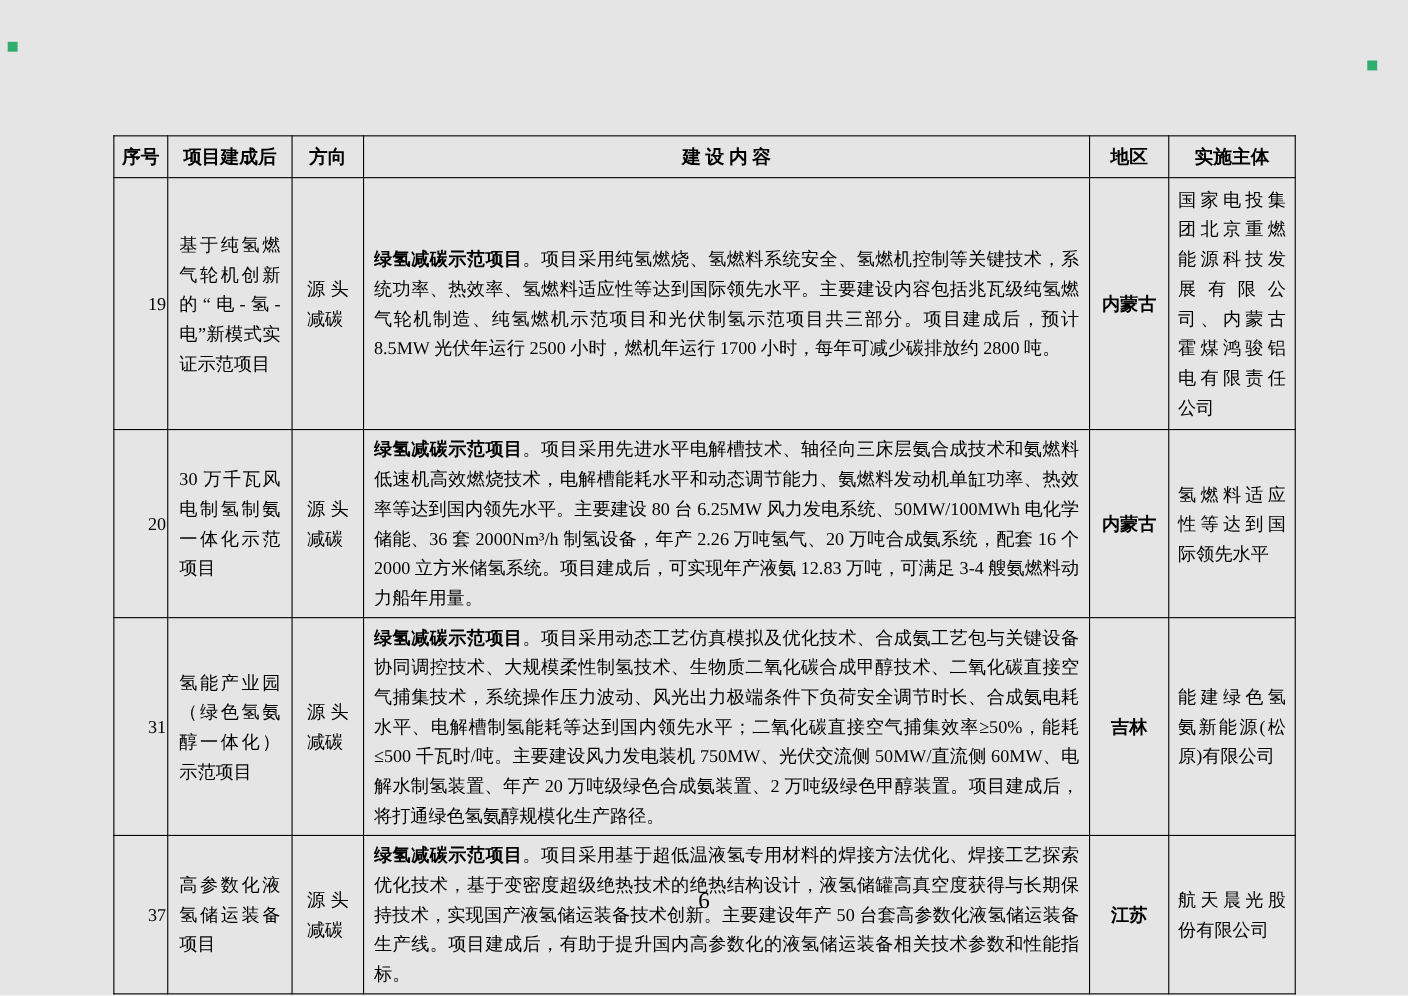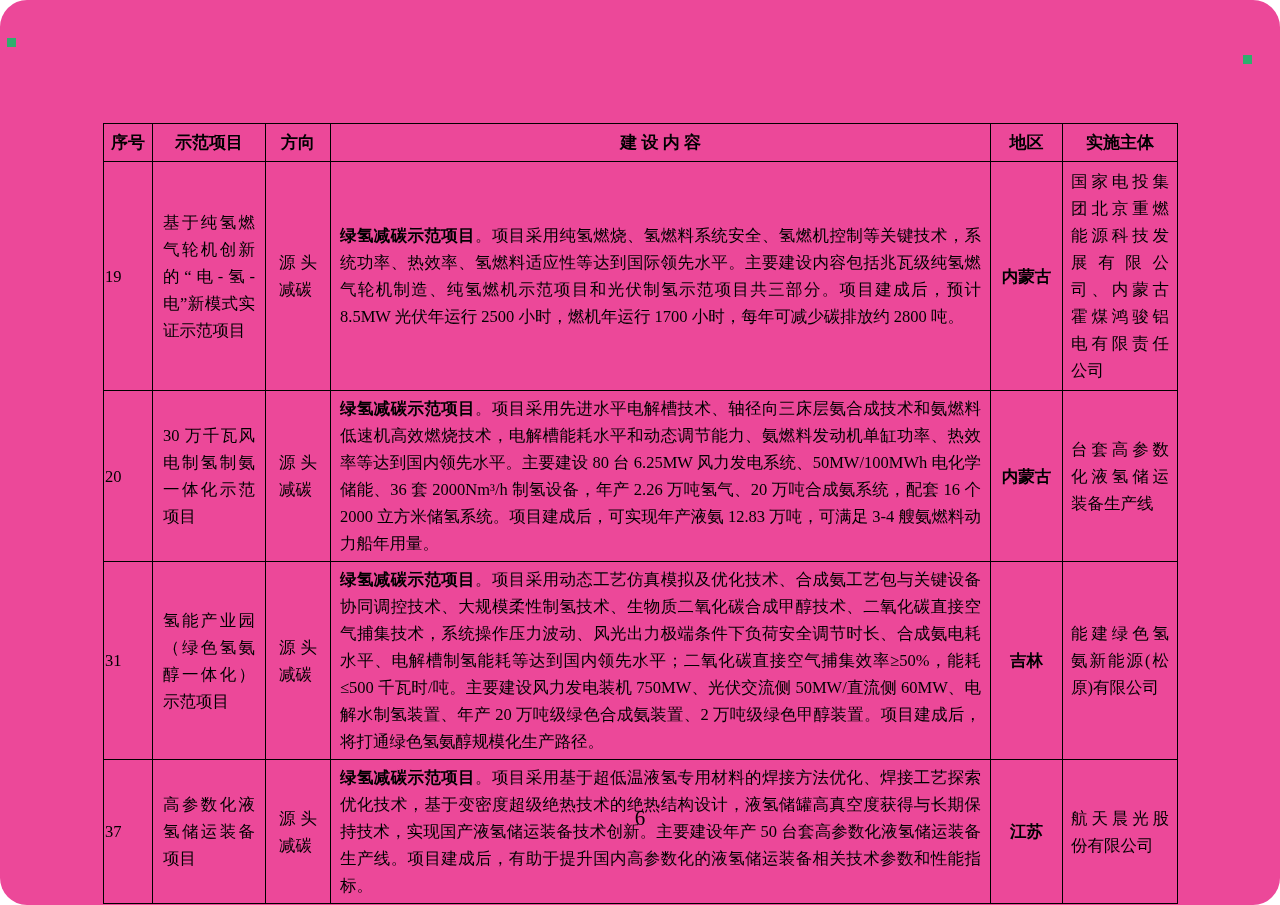--- a/index.html
+++ b/index.html
@@ -9,22 +9,21 @@
     width: 1280px;
     height: 905px;
     font-family: "Liberation Serif", "DejaVu Serif", serif;
     color: #000000;
   }
   .page {
     position: relative;
     width: 1280px;
     height: 905px;
     overflow: hidden;
-    background: #ec4899;
-    border-radius: 27px;
+    background: #e5e5e5;
   }
   table.doc-table {
     position: absolute;
     left: 103px;
     top: 123px;
     border-collapse: collapse;
     table-layout: fixed;
     width: 1074px;
     font-size: 16.5px;
     line-height: 27px;
@@ -35,21 +34,21 @@
     overflow: hidden;
   }
   table.doc-table th {
     font-weight: bold;
     font-size: 17px;
     text-align: center;
     height: 37px;
     padding: 0 2px;
   }
   td.c-no {
-    text-align: left;
+    text-align: right;
   }
   td.c-name {
     text-align: justify;
     text-justify: inter-character;
     padding: 6px 10px;
   }
   td.c-dir {
     text-align: justify;
     text-justify: inter-character;
     padding: 6px 13px;
@@ -103,21 +102,21 @@
       <col style="width:49px">
       <col style="width:113px">
       <col style="width:65px">
       <col style="width:660px">
       <col style="width:72px">
       <col style="width:115px">
     </colgroup>
     <thead>
       <tr>
         <th>序号</th>
-        <th>示范项目</th>
+        <th>项目建成后</th>
         <th>方向</th>
         <th>建  设  内  容</th>
         <th>地区</th>
         <th>实施主体</th>
       </tr>
     </thead>
     <tbody>
       <tr style="height:135px">
         <td class="c-no">19</td>
         <td class="c-name">基于纯氢燃气轮机创新的“电-氢-电”新模式实证示范项目</td>
@@ -125,21 +124,21 @@
         <td class="c-content"><span class="lead">绿氢减碳示范项目</span><span>。项目采用纯氢燃烧、氢燃料系统安全、氢燃机控制等关键技术，系统功率、热效率、氢燃料适应性等达到国际领先水平。主要建设内容包括兆瓦级纯氢燃气轮机制造、纯氢燃机示范项目和光伏制氢示范项目共三部分。项目建成后，预计 8.5MW 光伏年运行 2500 小时，燃机年运行 1700 小时，每年可减少碳排放约 2800 吨。</span></td>
         <td class="c-region">内蒙古</td>
         <td class="c-entity">国家电投集团北京重燃能源科技发展有限公司、内蒙古霍煤鸿骏铝电有限责任公司</td>
       </tr>
       <tr style="height:165px">
         <td class="c-no">20</td>
         <td class="c-name">30 万千瓦风电制氢制氨一体化示范项目</td>
         <td class="c-dir">源头减碳</td>
         <td class="c-content"><span class="lead">绿氢减碳示范项目</span><span>。项目采用先进水平电解槽技术、轴径向三床层氨合成技术和氨燃料低速机高效燃烧技术，电解槽能耗水平和动态调节能力、氨燃料发动机单缸功率、热效率等达到国内领先水平。主要建设 80 台 6.25MW 风力发电系统、50MW/100MWh 电化学储能、36 套 2000Nm³/h 制氢设备，年产 2.26 万吨氢气、20 万吨合成氨系统，配套 16 个 2000 立方米储氢系统。项目建成后，可实现年产液氨 12.83 万吨，可满足 3-4 艘氨燃料动力船年用量。</span></td>
         <td class="c-region">内蒙古</td>
-        <td class="c-entity">台套高参数化液氢储运装备生产线</td>
+        <td class="c-entity">氢燃料适应性等达到国际领先水平</td>
       </tr>
       <tr style="height:183px">
         <td class="c-no">31</td>
         <td class="c-name">氢能产业园（绿色氢氨醇一体化）示范项目</td>
         <td class="c-dir">源头减碳</td>
         <td class="c-content"><span class="lead">绿氢减碳示范项目</span><span>。项目采用动态工艺仿真模拟及优化技术、合成氨工艺包与关键设备协同调控技术、大规模柔性制氢技术、生物质二氧化碳合成甲醇技术、二氧化碳直接空气捕集技术，系统操作压力波动、风光出力极端条件下负荷安全调节时长、合成氨电耗水平、电解槽制氢能耗等达到国内领先水平；二氧化碳直接空气捕集效率≥50%，能耗≤500 千瓦时/吨。主要建设风力发电装机 750MW、光伏交流侧 50MW/直流侧 60MW、电解水制氢装置、年产 20 万吨级绿色合成氨装置、2 万吨级绿色甲醇装置。项目建成后，将打通绿色氢氨醇规模化生产路径。</span></td>
         <td class="c-region">吉林</td>
         <td class="c-entity">能建绿色氢氨新能源(松原)有限公司</td>
       </tr>
       <tr style="height:132px">

